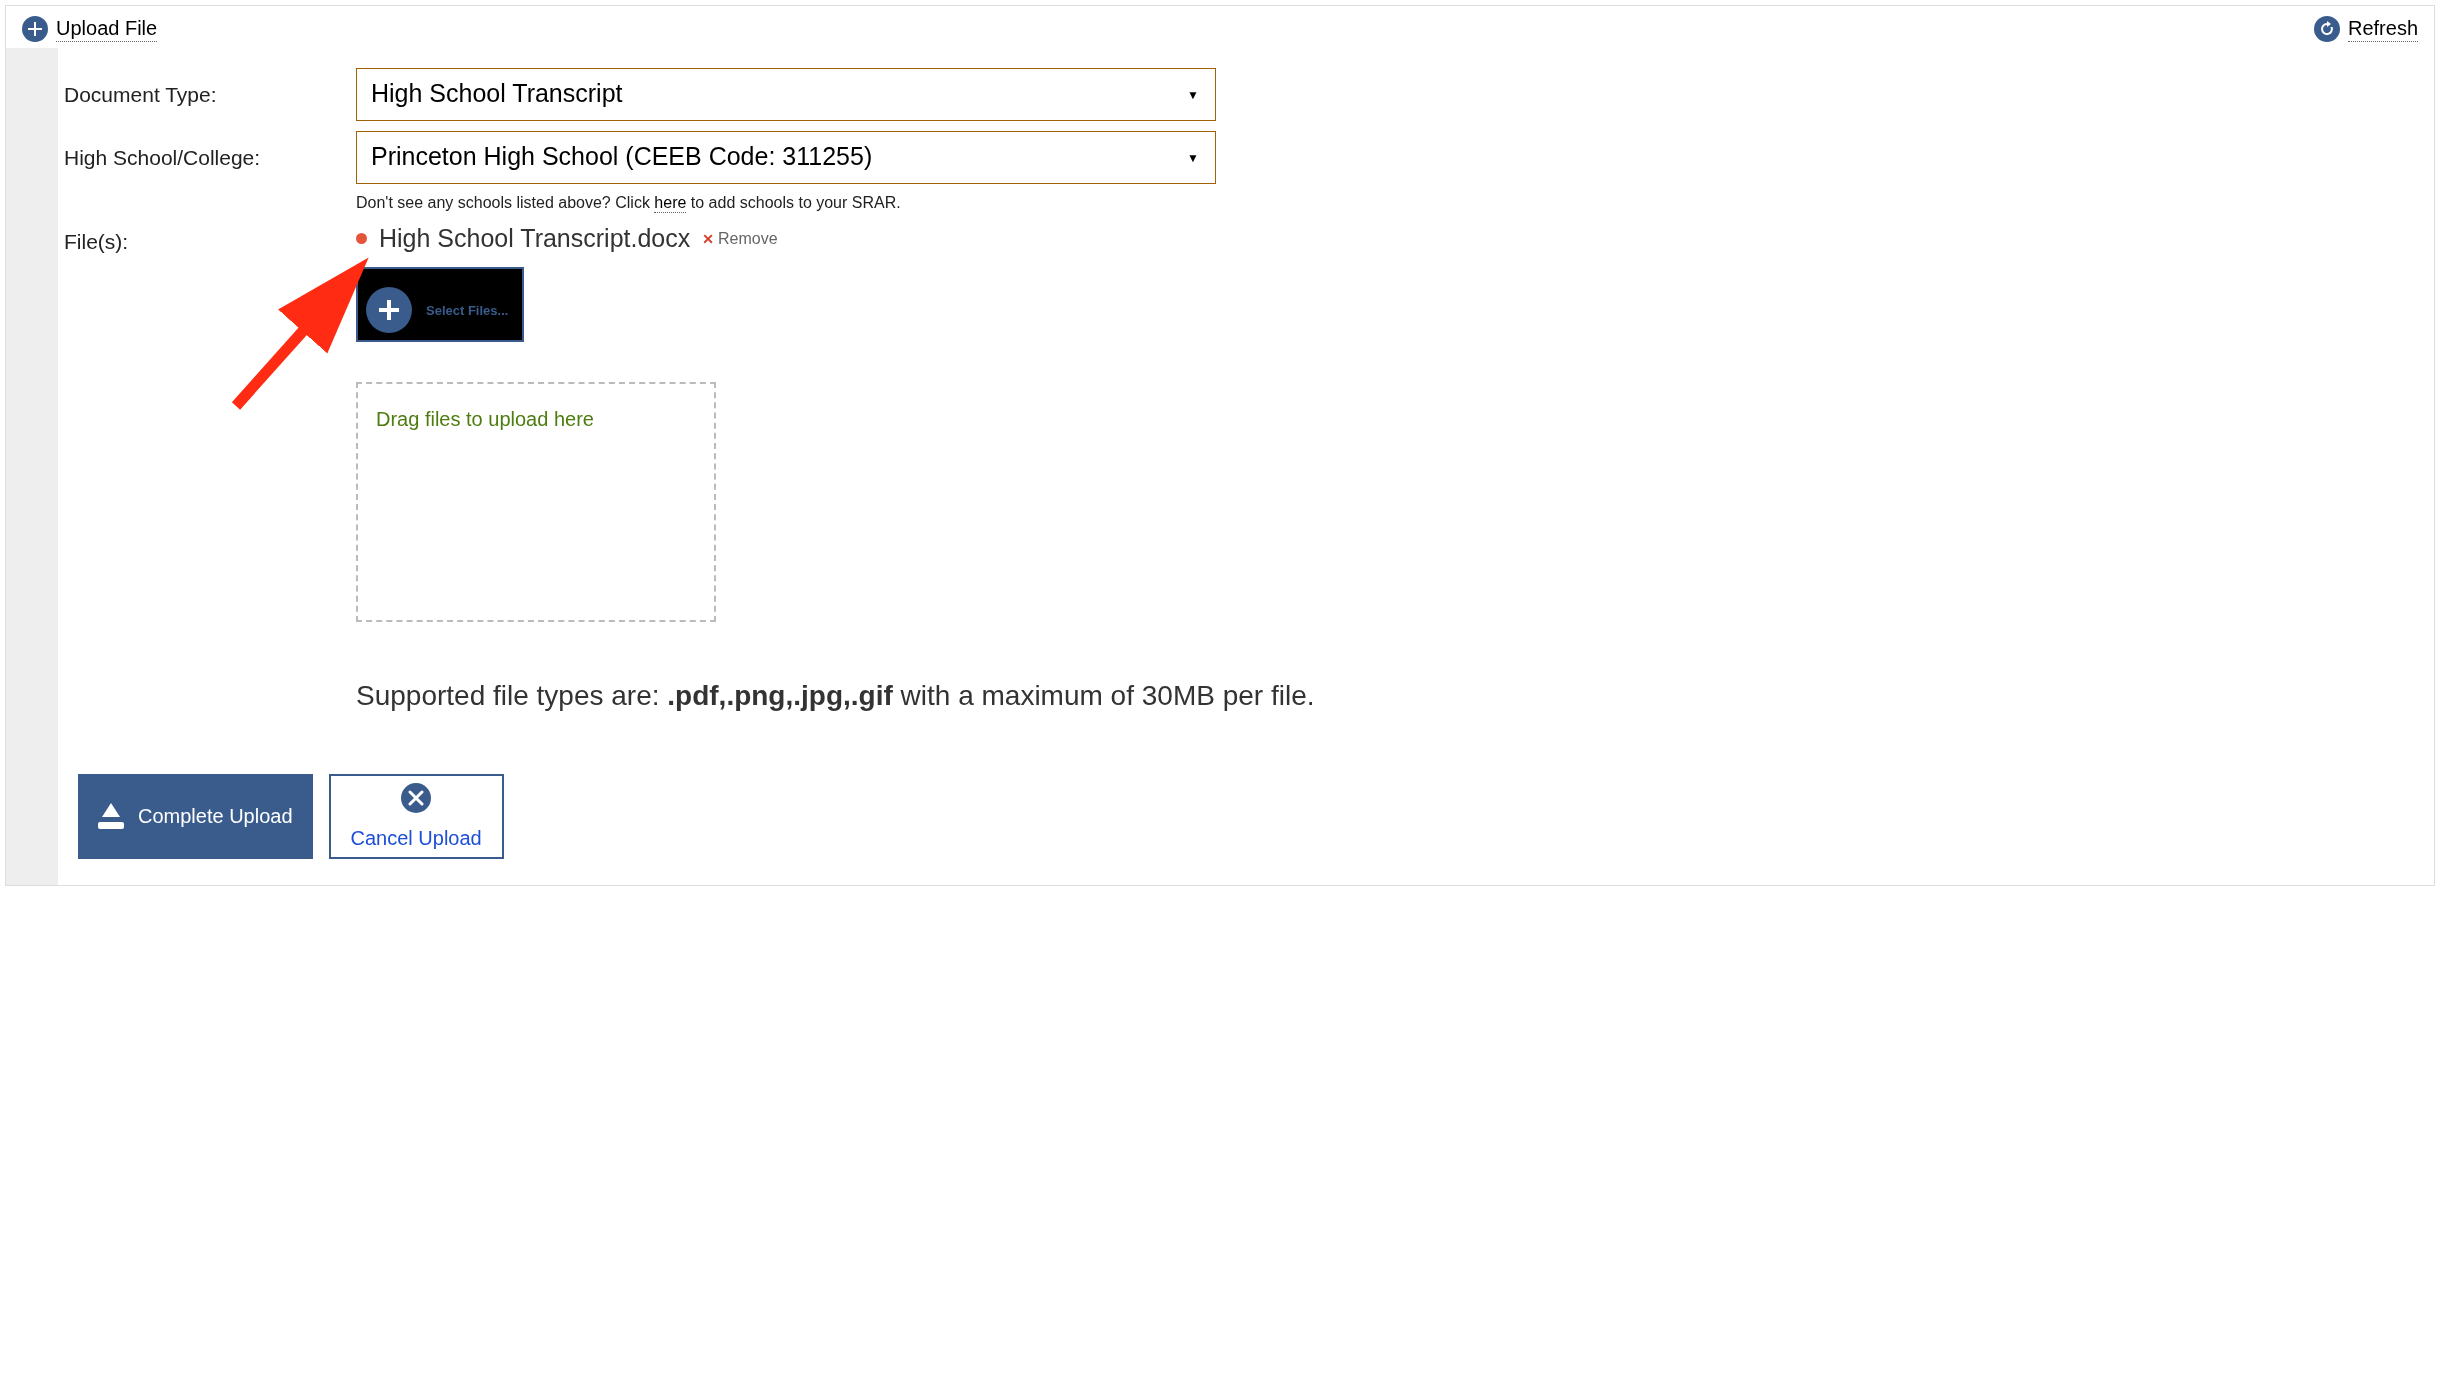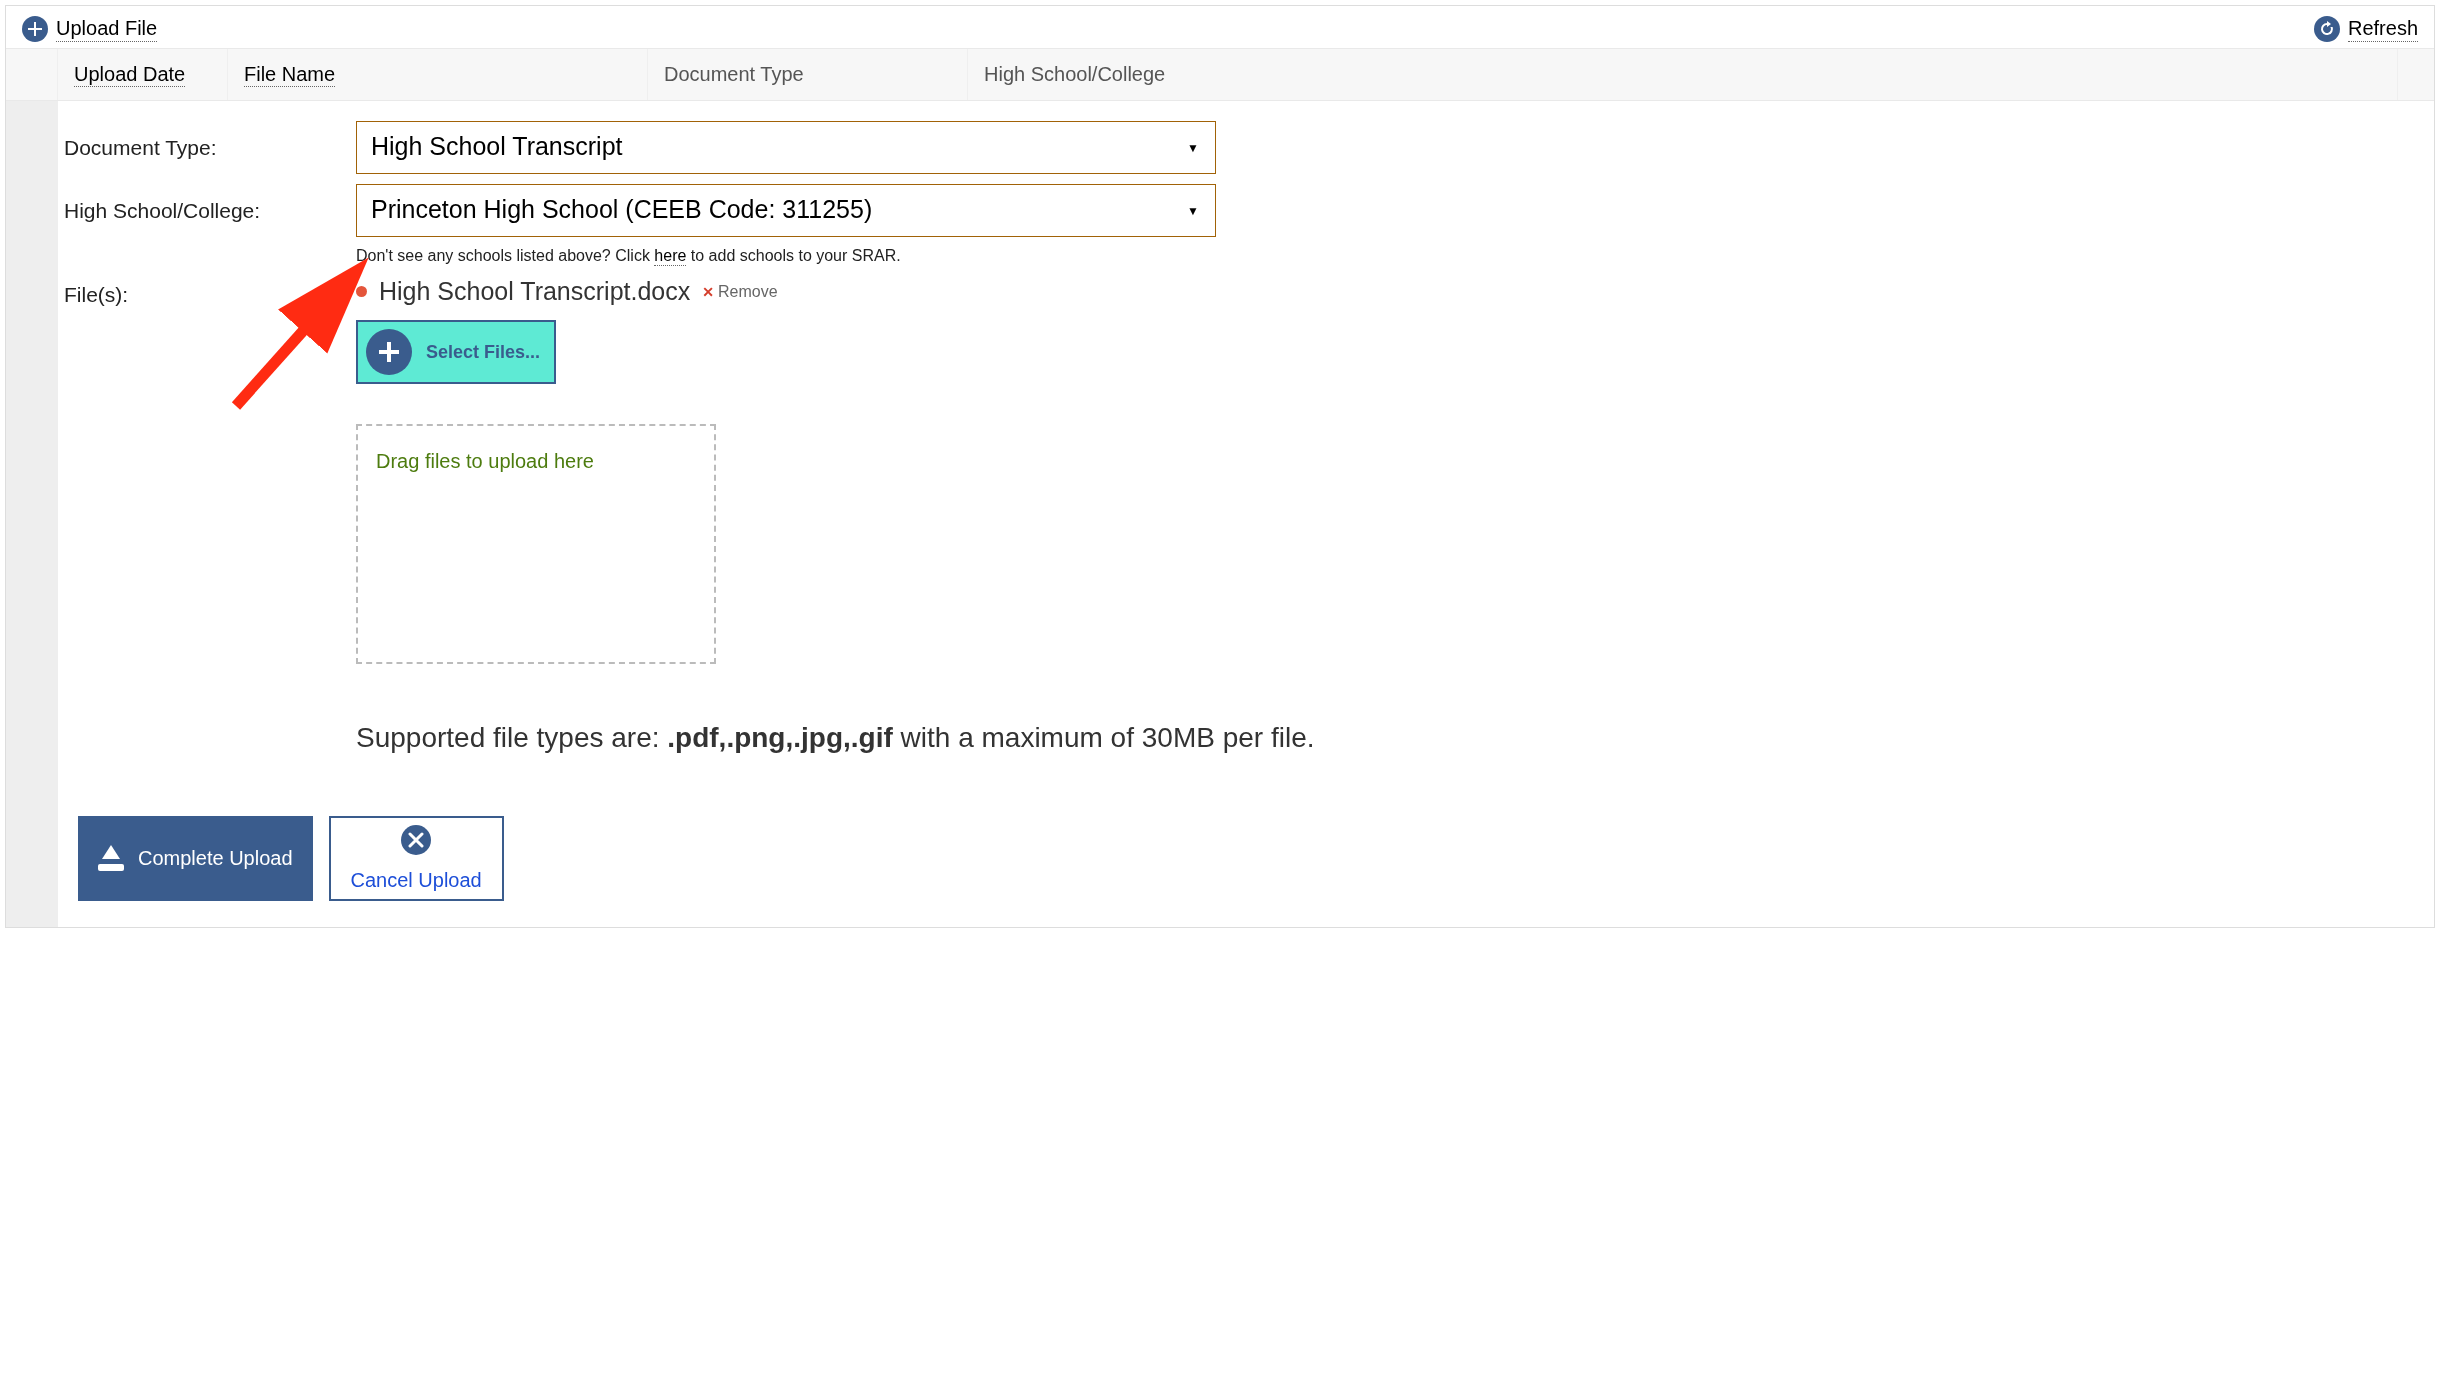--- a/index.html
+++ b/index.html
@@ -143,26 +143,26 @@
       display: inline-flex; align-items: center; gap: 4px;
       color: #666; font-size: 16px; cursor: pointer;
     }
     .remove-x { color: #d43e2c; font-weight: bold; font-size: 14px;}
 
     .select-files-btn {
       display: inline-flex;
       align-items: center;
       gap: 14px;
       border: 2px solid #3a5c8d;
-      padding: 7px 14px 7px 8px;
+      padding: 18px 14px 7px 8px;
       color: #3a5c8d;
       font-weight: 700;
-      font-size: 18px;
+      font-size: 13px;
       cursor: pointer;
-      background: #5eead4;
+      background: #000000;
     }
 
     .drop-zone {
       margin-top: 40px;
       width: 360px;
       height: 240px;
       border: 2px dashed #bbb;
       padding: 24px 18px;
       color: #4d7c0f;
       font-size: 20px;
@@ -242,36 +242,20 @@
     <div class="toolbar-right">
       <span class="icon-circle">
         <svg width="16" height="16" viewBox="0 0 16 16">
             <path d="M8 2a6 6 0 1 0 5.65 4h-2.2A4 4 0 1 1 8 4v2l4-3-4-3v2z" fill="#fff"></path>
           </svg>
       </span>
       <span class="underlined-dotted">Refresh</span>
     </div>
   </div>
 
-  <div class="table-header">
-    <div class="th th-pad"></div>
-    <div class="th th-uploaddate">
-      <span class="underlined-dotted">Upload Date</span>
-    </div>
-    <div class="th th-filename">
-      <span class="underlined-dotted">File Name</span>
-    </div>
-    <div class="th th-doctype">
-      <span>Document Type</span>
-    </div>
-    <div class="th th-school">
-      <span>High School/College</span>
-    </div>
-    <div class="th th-end"></div>
-  </div>
 
   <div class="form-body">
     <div class="gutter"></div>
     <div class="form-content">
 
       <div class="form-row">
         <div class="form-label">Document Type:</div>
         <div class="form-control-wrap">
           <div class="select-box">
             <span>High School Transcript</span>

